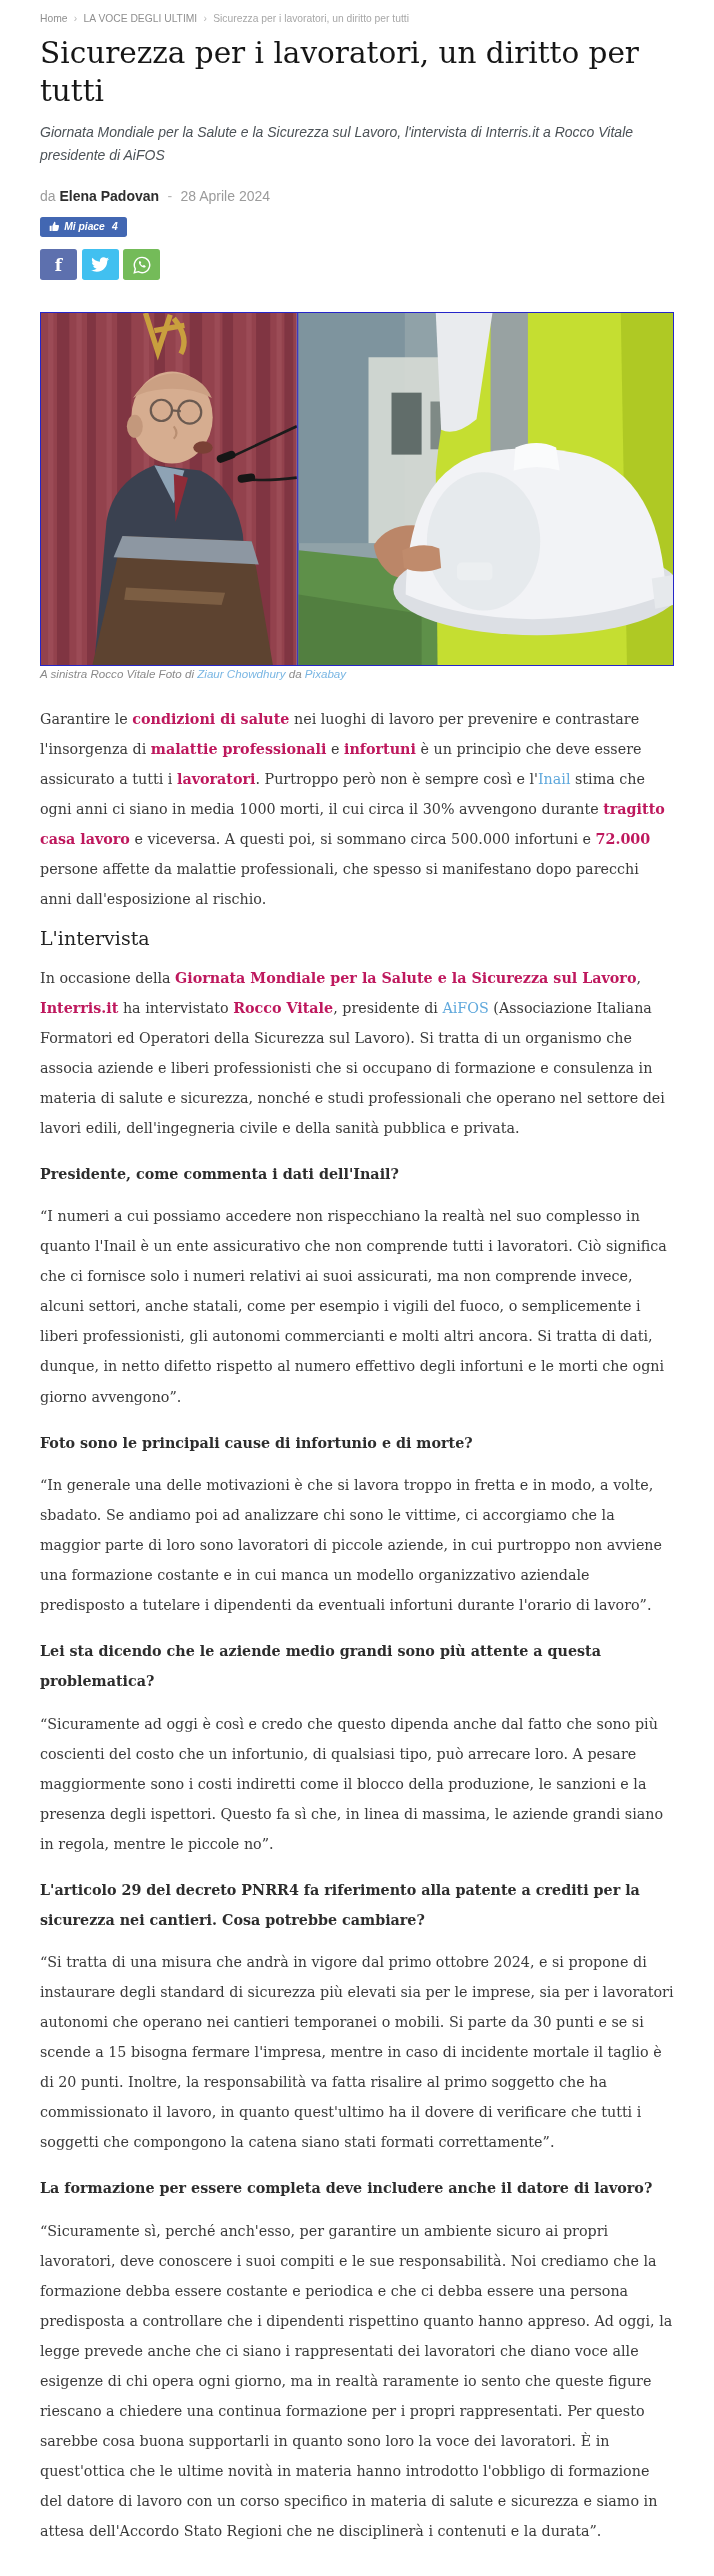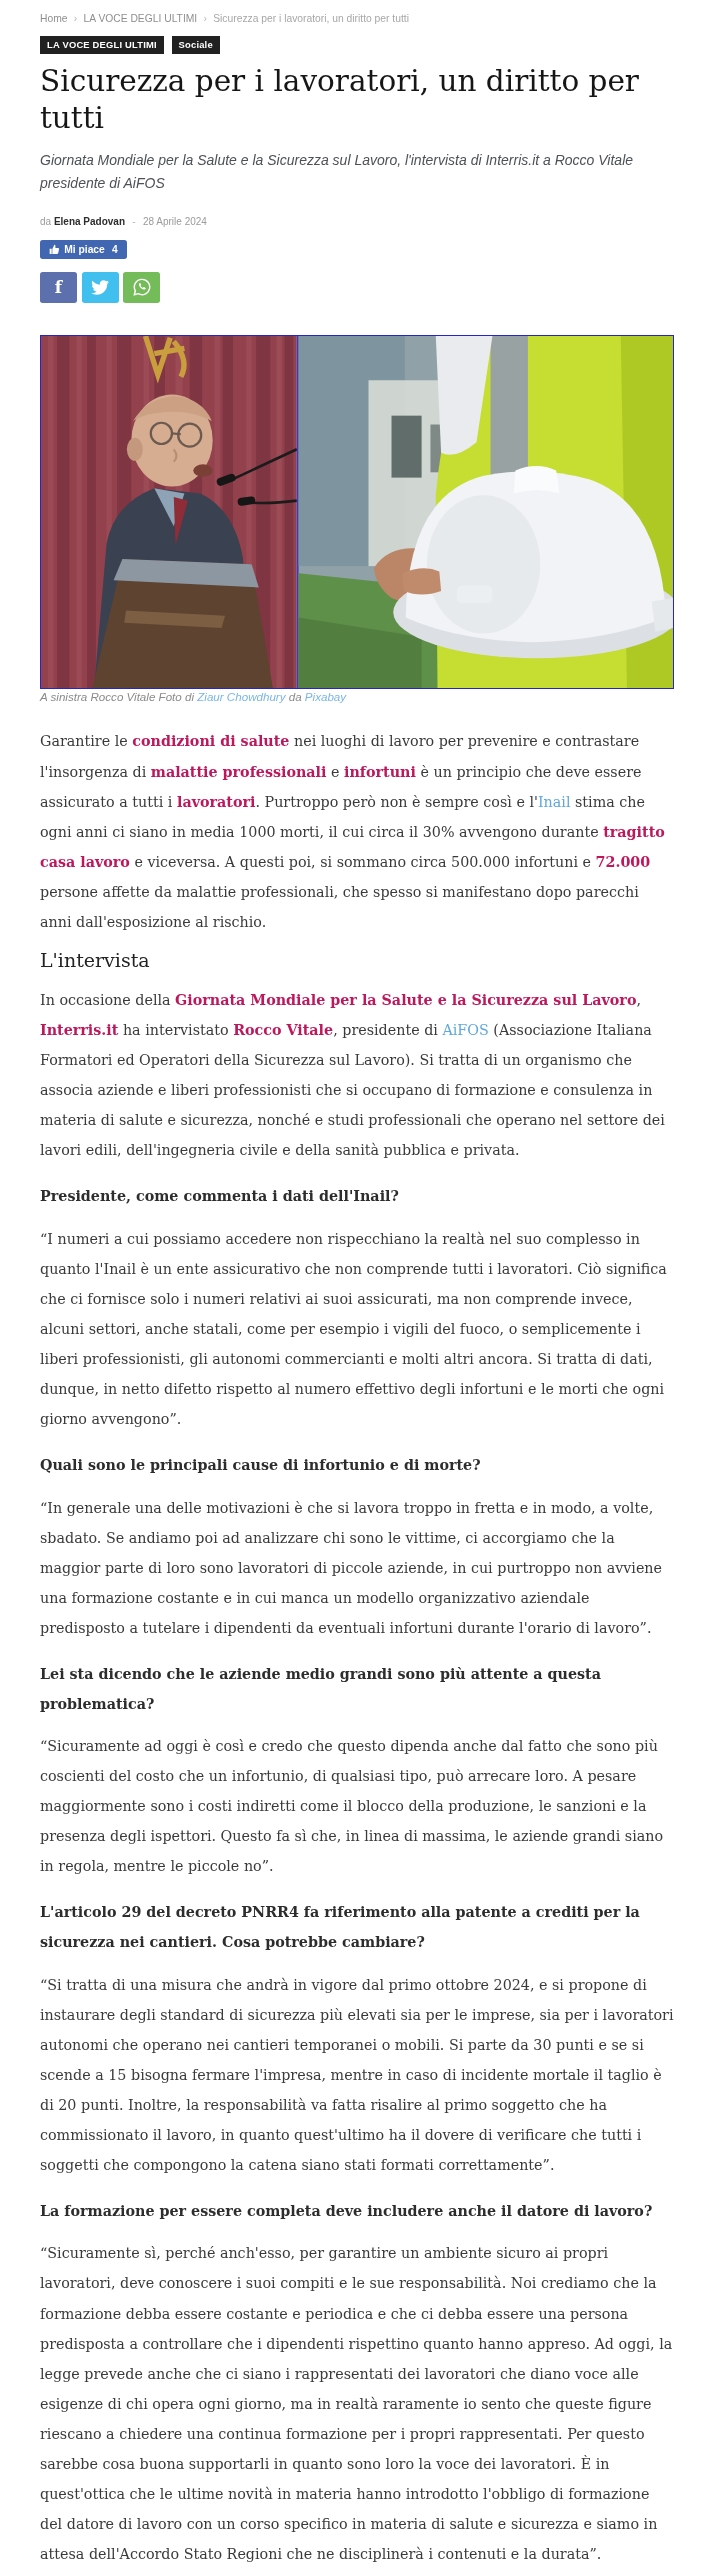--- a/index.html
+++ b/index.html
@@ -15,28 +15,28 @@
   
   .tags { margin-bottom:9px; }
   .tag { display:inline-block; background:#212121; color:#ffffff; font-size:9.4px;
          font-weight:bold; padding:2.7px 7.1px 3.6px; margin-right:3.6px; letter-spacing:0.2px; cursor:pointer; }
 
   
   h1.article-title { font-family:"DejaVu Serif", serif; font-weight:normal; font-size:29.5px;
                      line-height:1.28; color:#161616; margin:5.4px 0 10.7px; }
   .article-subtitle { font-style:italic; font-size:14px; line-height:1.62; color:#4c5257;
                       margin:0 0 21.4px; }
-  .byline { font-size:10px; color:#9b9b9b; margin-bottom:13.4px; }
+  .byline { font-size:14px; color:#9b9b9b; margin-bottom:13.4px; }
   .byline .author { color:#2d2d2d; font-weight:bold; text-decoration:none; cursor:pointer; }
   .byline .sep { margin:0 4.5px; color:#b5b5b5; }
 
   
   .like-btn { display:inline-flex; align-items:center; gap:4.5px; background:#4267b2; color:#fff;
               font-size:10.3px; font-weight:bold; padding:3.6px 9px 4.5px; border:none;
-              border-radius:2.7px; cursor:pointer; margin-bottom:12.5px; font-family:"Liberation Sans",sans-serif; }
+              border-radius:2.7px; cursor:pointer; margin-bottom:12.5px; font-family:"Liberation Sans",sans-serif;font-style:italic; }
   .like-btn .count { margin-left:2.7px; }
 
   
   .share-row { display:flex; gap:4.5px; margin-bottom:32px; }
   .share-btn { width:37px; height:31px; border:none; border-radius:2.7px; display:flex;
                align-items:center; justify-content:center; color:#fff; cursor:pointer; padding:0; }
   .share-btn.fb { background:#5d70ae; font-family:"DejaVu Serif",serif; font-weight:bold; font-size:17px; }
   .share-btn.tw { background:#41c0f0; }
   .share-btn.wa { background:#74bb59; }
 
@@ -58,24 +58,20 @@
 </style>
 </head>
 <body>
 
 <div class="page">
 
   <nav class="breadcrumb">
     <a>Home</a><span class="crumb-sep">›</span><a>LA VOCE DEGLI ULTIMI</a><span class="crumb-sep">›</span><span class="crumb-current">Sicurezza per i lavoratori, un diritto per tutti</span>
   </nav>
 
-  <div class="tags">
-    <span class="tag">LA VOCE DEGLI ULTIMI</span>
-    <span class="tag">Sociale</span>
-  </div>
 
   <h1 class="article-title">Sicurezza per i lavoratori, un diritto per tutti</h1>
 
   <p class="article-subtitle">Giornata Mondiale per la Salute e la Sicurezza sul Lavoro, l'intervista di Interris.it a Rocco Vitale presidente di AiFOS</p>
 
   <div class="byline">
     <span>da</span>
     <a class="author">Elena Padovan</a>
     <span class="sep">-</span>
     <span>28 Aprile 2024</span>
@@ -206,21 +202,21 @@
       <span>A sinistra Rocco Vitale Foto di </span><a>Ziaur Chowdhury</a><span> da </span><a>Pixabay</a>
     </figcaption>
   </figure>
 
   <article class="article-body">
       <p class=""><span>Garantire le </span><strong>condizioni di salute</strong><span> nei luoghi di lavoro per prevenire e contrastare l'insorgenza di </span><strong>malattie professionali</strong><span> e </span><strong>infortuni</strong><span> è un principio che deve essere assicurato a tutti i </span><strong>lavoratori</strong><span>. Purtroppo però non è sempre così e l'</span><a>Inail</a><span> stima che ogni anni ci siano in media 1000 morti, il cui circa il 30% avvengono durante </span><strong>tragitto casa lavoro</strong><span> e viceversa. A questi poi, si sommano circa 500.000 infortuni e </span><strong>72.000</strong><span> persone affette da malattie professionali, che spesso si manifestano dopo parecchi anni dall'esposizione al rischio.</span></p>
       <h2>L'intervista</h2>
       <p class=""><span>In occasione della </span><strong>Giornata Mondiale per la Salute e la Sicurezza sul Lavoro</strong><span>, </span><strong>Interris.it</strong><span> ha intervistato </span><strong>Rocco Vitale</strong><span>, presidente di </span><a>AiFOS</a><span> (Associazione Italiana Formatori ed Operatori della Sicurezza sul Lavoro). Si tratta di un organismo che associa aziende e liberi professionisti che si occupano di formazione e consulenza in materia di salute e sicurezza, nonché e studi professionali che operano nel settore dei lavori edili, dell'ingegneria civile e della sanità pubblica e privata.</span></p>
       <p class="question"><span>Presidente, come commenta i dati dell'Inail?</span></p>
       <p class=""><span>“I numeri a cui possiamo accedere non rispecchiano la realtà nel suo complesso in quanto l'Inail è un ente assicurativo che non comprende tutti i lavoratori. Ciò significa che ci fornisce solo i numeri relativi ai suoi assicurati, ma non comprende invece, alcuni settori, anche statali, come per esempio i vigili del fuoco, o semplicemente i liberi professionisti, gli autonomi commercianti e molti altri ancora. Si tratta di dati, dunque, in netto difetto rispetto al numero effettivo degli infortuni e le morti che ogni giorno avvengono”.</span></p>
-      <p class="question"><span>Quali sono le principali cause di infortunio e di morte?</span></p>
+      <p class="question"><span>Foto sono le principali cause di infortunio e di morte?</span></p>
       <p class=""><span>“In generale una delle motivazioni è che si lavora troppo in fretta e in modo, a volte, sbadato. Se andiamo poi ad analizzare chi sono le vittime, ci accorgiamo che la maggior parte di loro sono lavoratori di piccole aziende, in cui purtroppo non avviene una formazione costante e in cui manca un modello organizzativo aziendale predisposto a tutelare i dipendenti da eventuali infortuni durante l'orario di lavoro”.</span></p>
       <p class="question"><span>Lei sta dicendo che le aziende medio grandi sono più attente a questa problematica?</span></p>
       <p class=""><span>“Sicuramente ad oggi è così e credo che questo dipenda anche dal fatto che sono più coscienti del costo che un infortunio, di qualsiasi tipo, può arrecare loro. A pesare maggiormente sono i costi indiretti come il blocco della produzione, le sanzioni e la presenza degli ispettori. Questo fa sì che, in linea di massima, le aziende grandi siano in regola, mentre le piccole no”.</span></p>
       <p class="question"><span>L'articolo 29 del decreto PNRR4 fa riferimento alla patente a crediti per la sicurezza nei cantieri. Cosa potrebbe cambiare?</span></p>
       <p class=""><span>“Si tratta di una misura che andrà in vigore dal primo ottobre 2024, e si propone di instaurare degli standard di sicurezza più elevati sia per le imprese, sia per i lavoratori autonomi che operano nei cantieri temporanei o mobili. Si parte da 30 punti e se si scende a 15 bisogna fermare l'impresa, mentre in caso di incidente mortale il taglio è di 20 punti. Inoltre, la responsabilità va fatta risalire al primo soggetto che ha commissionato il lavoro, in quanto quest'ultimo ha il dovere di verificare che tutti i soggetti che compongono la catena siano stati formati correttamente”.</span></p>
       <p class="question"><span>La formazione per essere completa deve includere anche il datore di lavoro?</span></p>
       <p class=""><span>“Sicuramente sì, perché anch'esso, per garantire un ambiente sicuro ai propri lavoratori, deve conoscere i suoi compiti e le sue responsabilità. Noi crediamo che la formazione debba essere costante e periodica e che ci debba essere una persona predisposta a controllare che i dipendenti rispettino quanto hanno appreso. Ad oggi, la legge prevede anche che ci siano i rappresentati dei lavoratori che diano voce alle esigenze di chi opera ogni giorno, ma in realtà raramente io sento che queste figure riescano a chiedere una continua formazione per i propri rappresentati. Per questo sarebbe cosa buona supportarli in quanto sono loro la voce dei lavoratori. È in quest'ottica che le ultime novità in materia hanno introdotto l'obbligo di formazione del datore di lavoro con un corso specifico in materia di salute e sicurezza e siamo in attesa dell'Accordo Stato Regioni che ne disciplinerà i contenuti e la durata”.</span></p>
     </article>
 
 </div>

